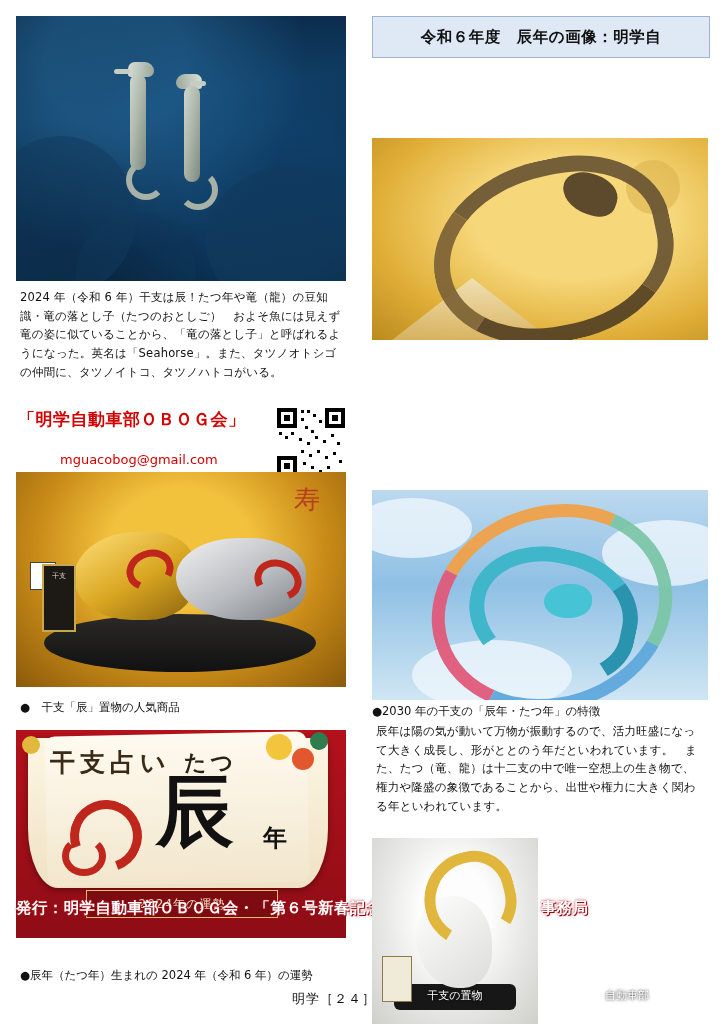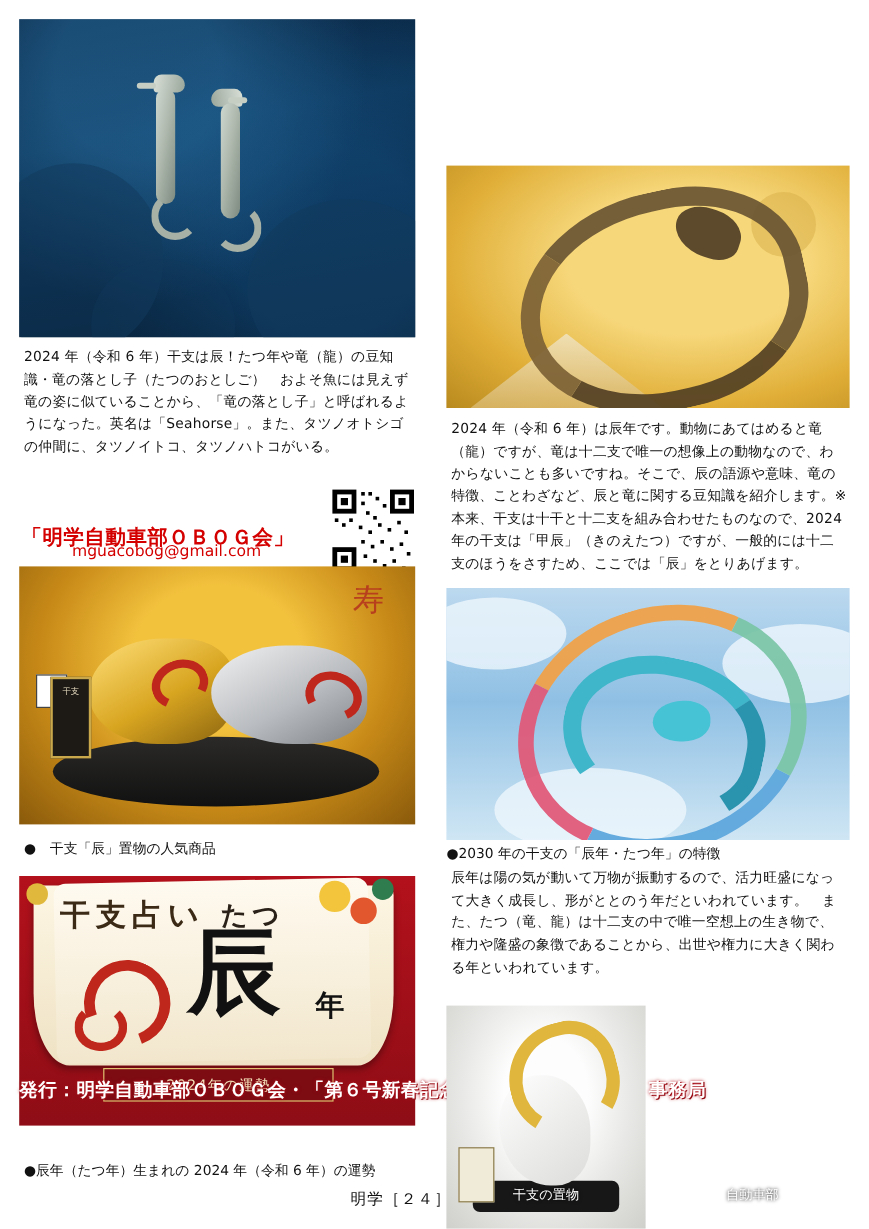--- a/index.html
+++ b/index.html
@@ -41,21 +41,20 @@
     position:absolute;width:28px;height:28px;border:6px solid #a7b1a6;border-radius:50%;
     border-top-color:transparent;border-right-color:transparent;
   }
 
   .left-text{position:absolute;left:20px;top:288px;width:322px;}
 
   .obog-title{
     position:absolute;left:18px;top:408px;width:262px;
     font-size:17px;font-weight:bold;color:#d40000;letter-spacing:.5px;
     font-family:Liberation Serif, serif;
-    margin-top:28px;
   }
   .qr{
     position:absolute;left:275px;top:406px;width:72px;height:72px;
     background:#fff;
   }
   .qr i{position:absolute;background:#000;}
   .mail{
     position:absolute;left:60px;top:452px;width:230px;
     font-size:13px;color:#d40000;font-family:"DejaVu Sans", sans-serif;
   }
@@ -370,29 +369,29 @@
     <div class="u-flower" style="left:276px;top:18px;width:22px;height:22px;background:#e3572f;"></div>
     <div class="u-flower" style="left:294px;top:2px;width:18px;height:18px;background:#2f7d4f;"></div>
     <div class="u-flower" style="left:6px;top:6px;width:18px;height:18px;background:#e0b93c;"></div>
     <div class="u-ribbon">2024年の運勢</div>
   </div>
 
   <div class="issue-line">発行：明学自動車部ＯＢＯＧ会・「第６号新春記念号」・令和６年１月：事務局</div>
   <div class="cap2 bullet">●辰年（たつ年）生まれの 2024 年（令和 6 年）の運勢</div>
   <div class="footer">明学［２４］自動車部</div>
 
+  <div class="hdr1">令和６年度　辰年の画像：明学自</div>
 
   <div class="gold-dragon">
     <div class="gd-sun"></div>
     <div class="gd-fuji"></div>
     <div class="gd-body"></div>
     <div class="gd-head"></div>
   </div>
 
-  <div class="right-text1 txt">2024 年（令和 6 年）は辰年です。動物にあてはめると竜（龍）ですが、竜は十二支で唯一の想像上の動物なので、わからないことも多いですね。そこで、辰の語源や意味、竜の特徴、ことわざなど、辰と竜に関する豆知識を紹介します。※本来、干支は十干と十二支を組み合わせたものなので、2024 年の干支は「甲辰」（きのえたつ）ですが、一般的には十二支のほうをさすため、ここでは「辰」をとりあげます。</div>
 
   <div class="blue-dragon">
     <div class="bd-cloud" style="left:-20px;top:8px;width:120px;height:60px;"></div>
     <div class="bd-cloud" style="left:230px;top:30px;width:130px;height:66px;"></div>
     <div class="bd-cloud" style="left:40px;top:150px;width:160px;height:70px;"></div>
     <div class="bd-ring"></div>
     <div class="bd-body"></div>
     <div class="bd-head"></div>
   </div>
 

